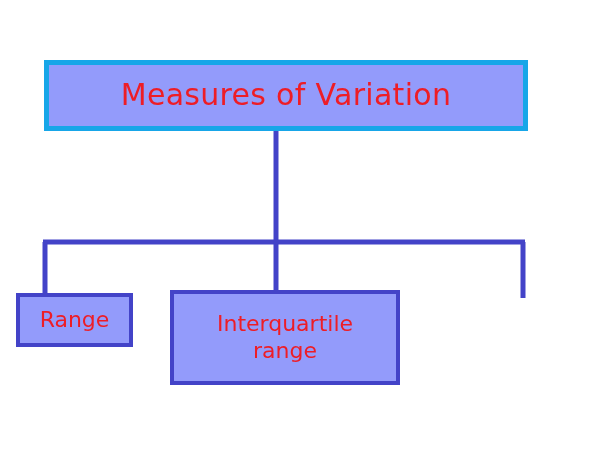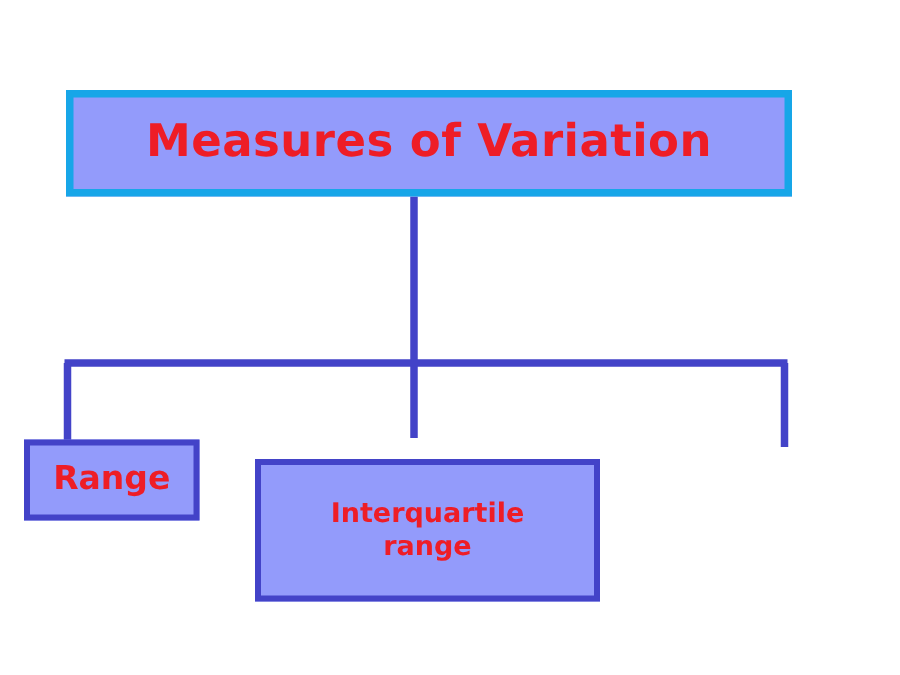--- a/index.html
+++ b/index.html
@@ -39,21 +39,21 @@
     position: absolute;
     box-sizing: border-box;
     display: flex;
     align-items: center;
     justify-content: center;
     text-align: center;
     z-index: 2;
     background: #939bfb;
     border: 4px solid #4343c8;
     color: #ee1d26;
-    font-weight: bold;
+    font-weight: normal;
     line-height: 1.22;
   }
 
   #node-root {
     left: 44px;
     top: 60px;
     width: 484px;
     height: 71px;
     border: 5px solid #17a6e8;
     font-size: 30px;
@@ -66,22 +66,21 @@
     width: 117px;
     height: 54px;
     font-size: 22px;
   }
 
   #node-iqr {
     left: 170px;
     top: 290px;
     width: 230px;
     height: 95px;
-    font-size: 18px;
-    margin-top: 16px;
+    font-size: 22px;
   }
 
   #node-stddev {
     left: 445px;
     top: 296px;
     width: 150px;
     height: 83px;
     font-size: 22px;
   }
 

